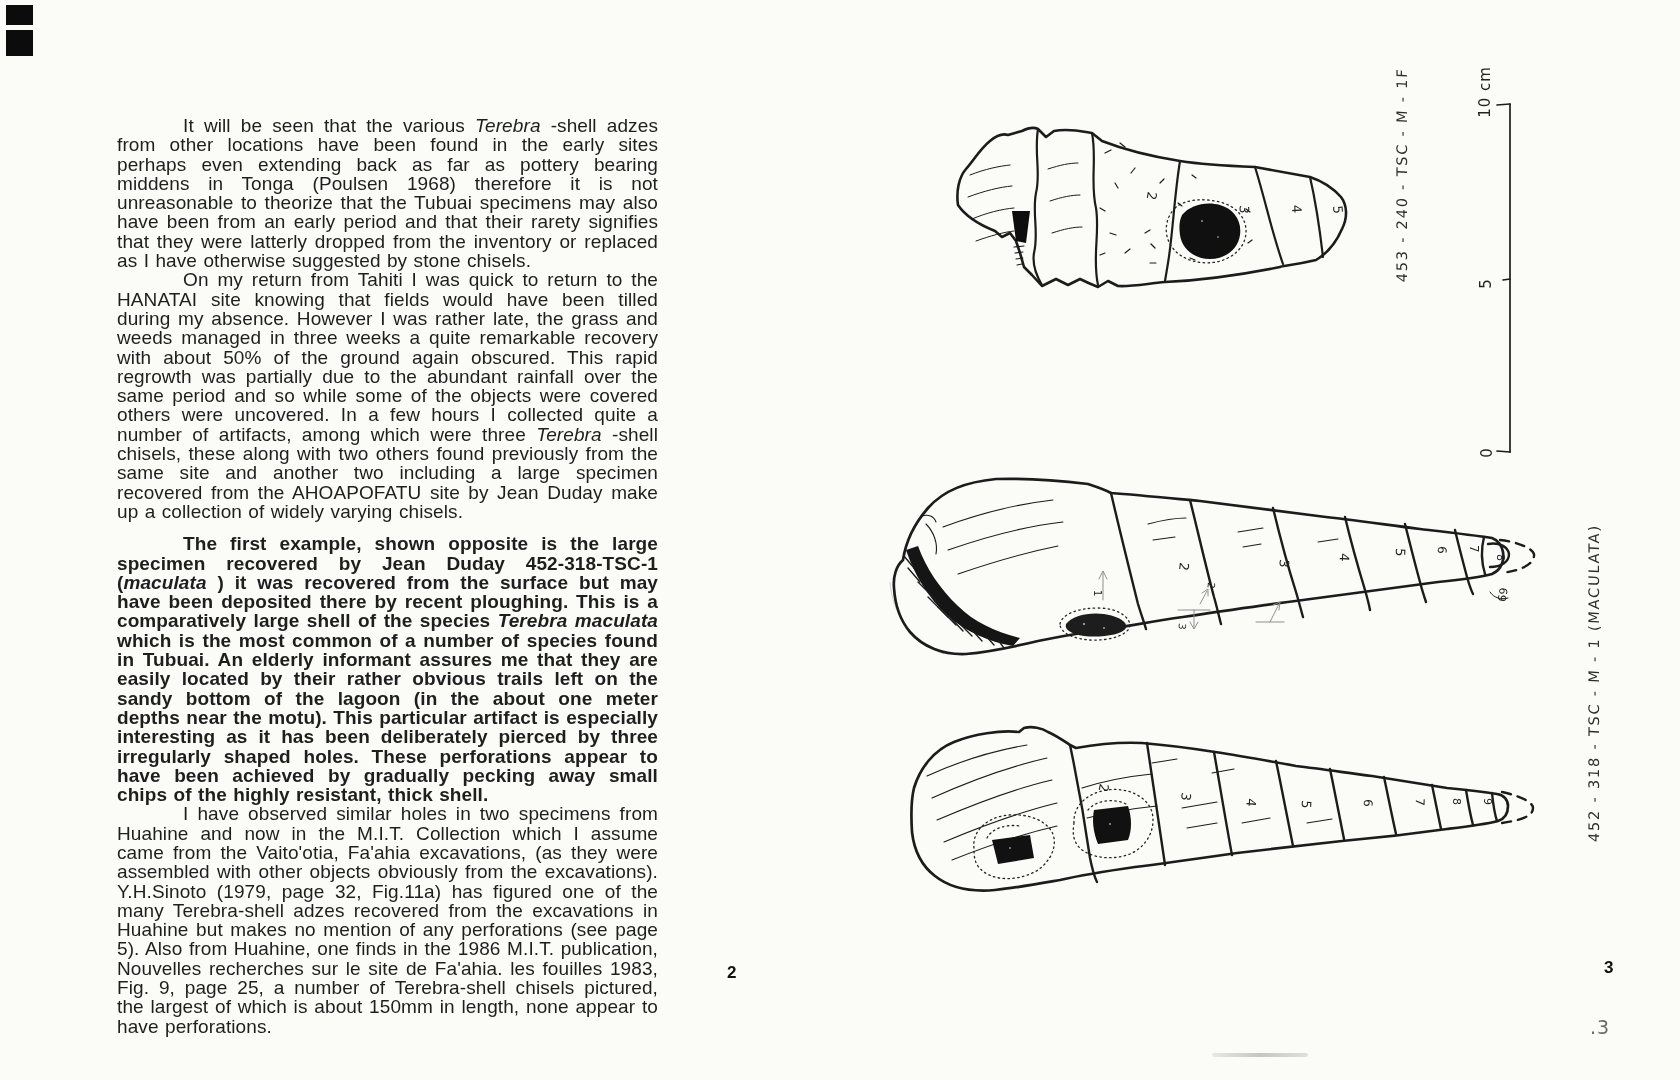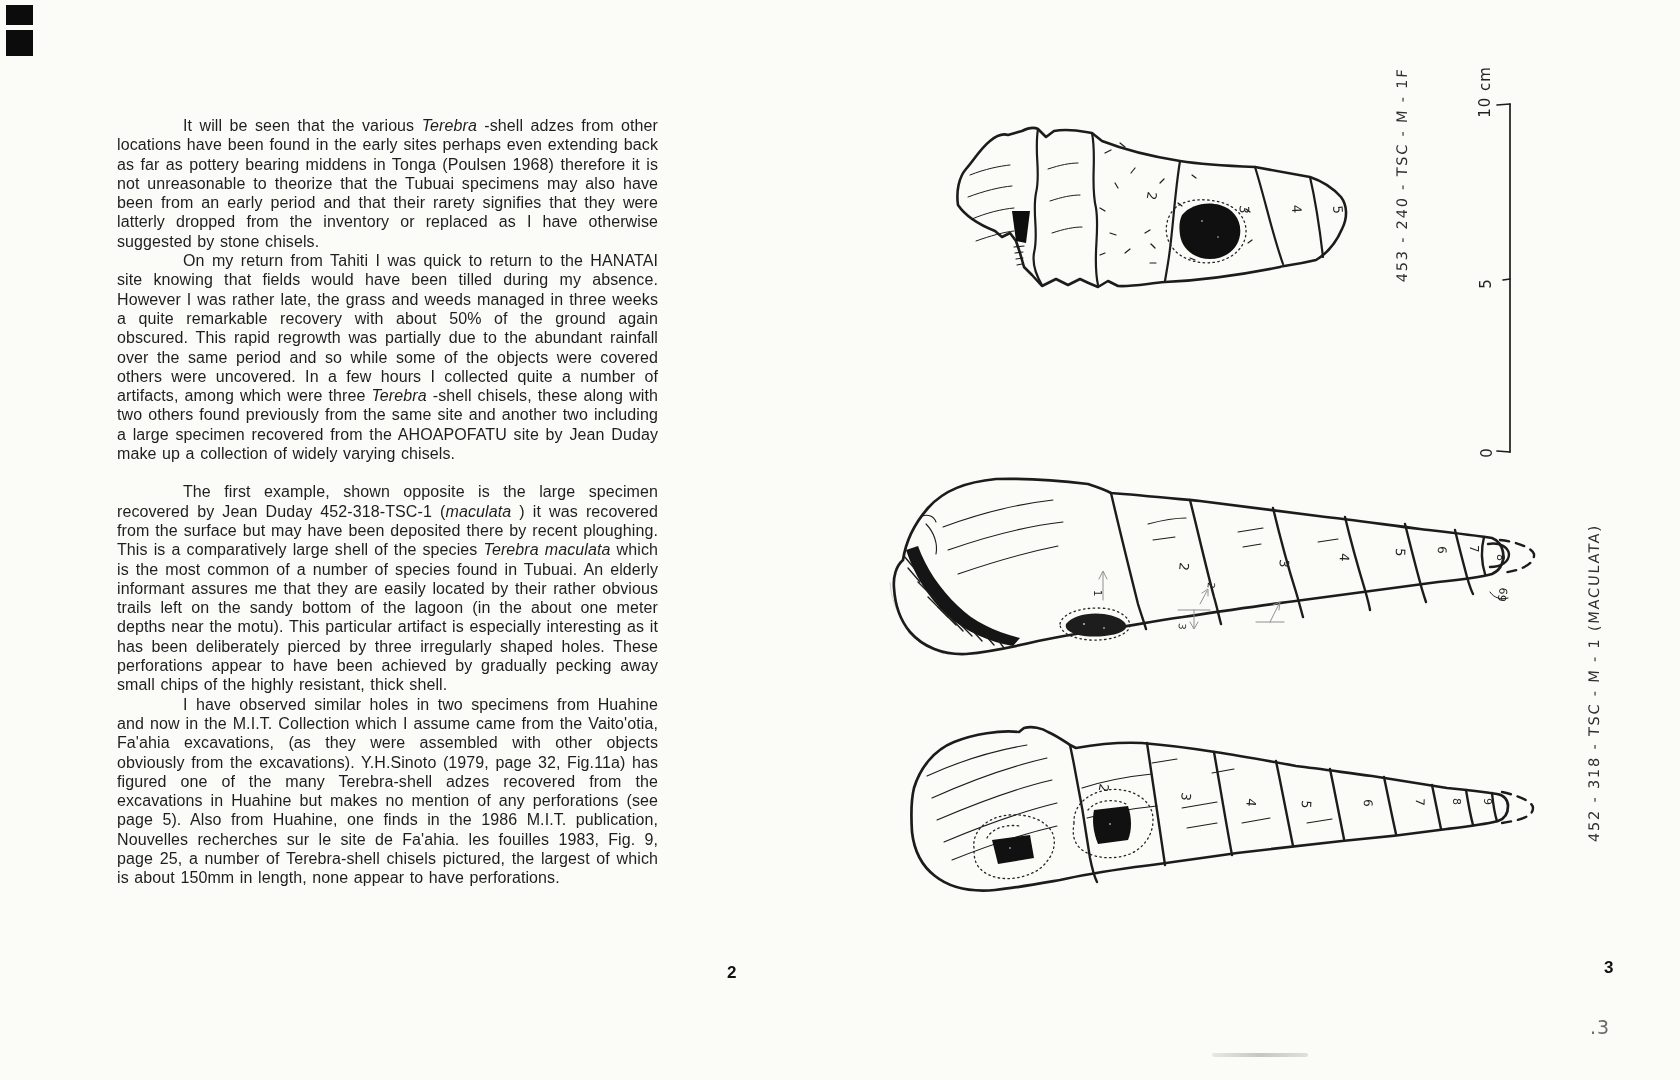--- a/index.html
+++ b/index.html
@@ -4,25 +4,25 @@
 <style>
   html,body{margin:0;padding:0;}
   body{
     width:1680px;height:1080px;position:relative;overflow:hidden;
     background:#fbfbf8;
     font-family:"Liberation Sans",sans-serif;
   }
   .corner-mark{position:absolute;background:#0c0c0c;}
   .textcol{
     position:absolute;left:117px;top:116px;width:541px;
-    font-size:16px;line-height:19.3px;color:#1e1e1e;
+    font-size:19px;line-height:19.3px;color:#1e1e1e;
     text-align:justify;letter-spacing:.1px;word-spacing:1px;
   }
   .textcol p{margin:0;text-indent:66px;}
-  .textcol p.gap{margin-top:19px;}
+  .textcol p.gap{margin-top:13px;font-weight:bold;}
   .textcol i{font-style:italic;}
   .pagenum{position:absolute;font-weight:bold;font-size:17px;color:#101010;}
   .handnum{
     position:absolute;font-family:"DejaVu Sans",sans-serif;
     font-size:19px;color:#6a6a6a;letter-spacing:1px;
   }
   .vlabel{
     position:absolute;white-space:nowrap;text-align:center;
     font-family:"DejaVu Sans",sans-serif;
     font-size:14.5px;letter-spacing:1.8px;color:#2e2e2e;

